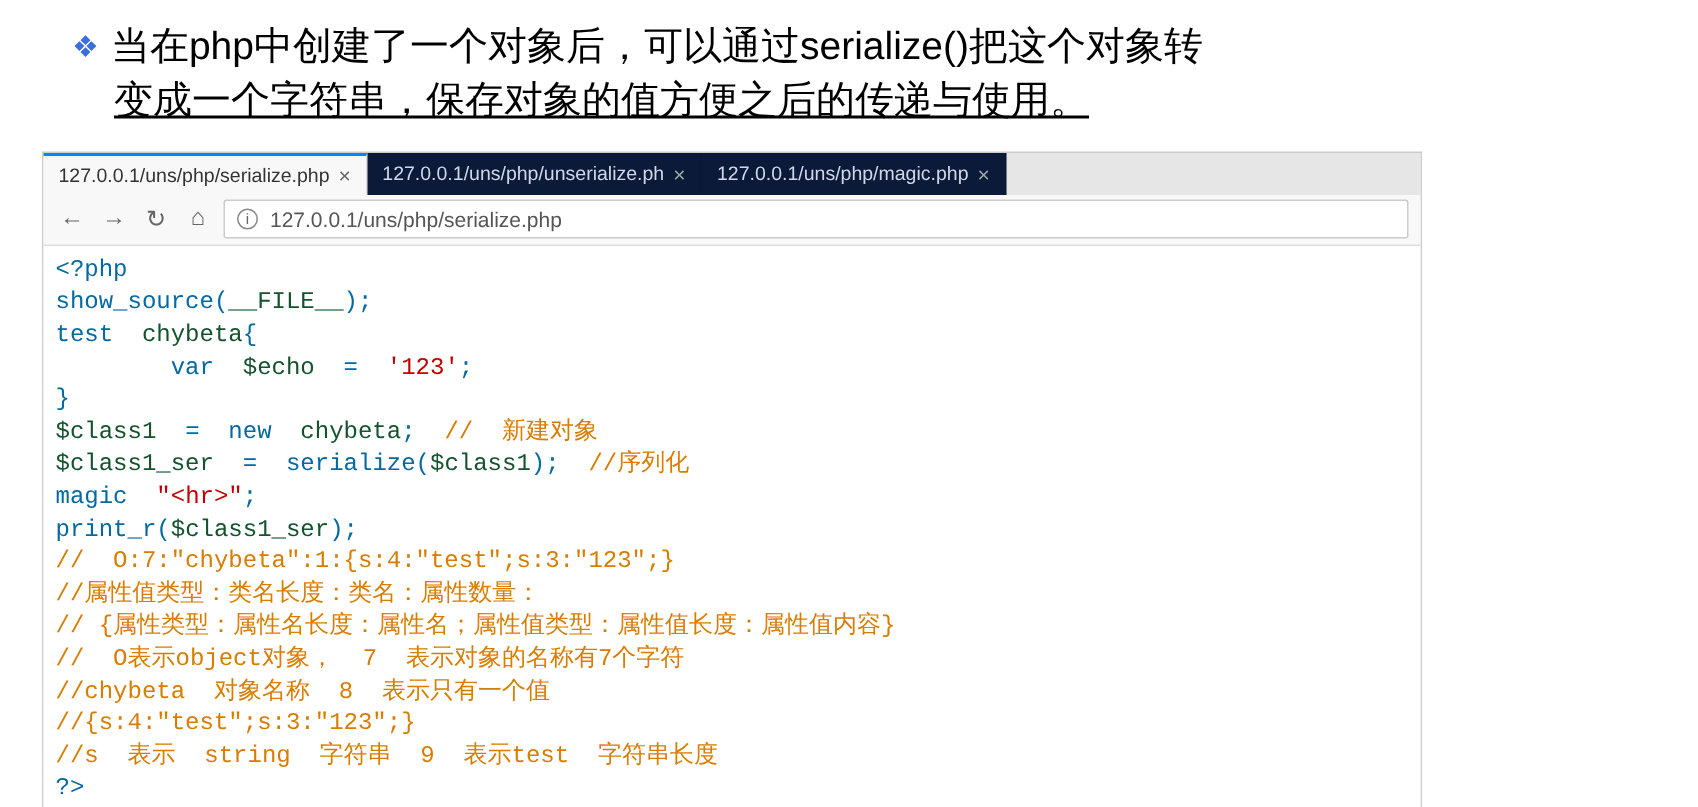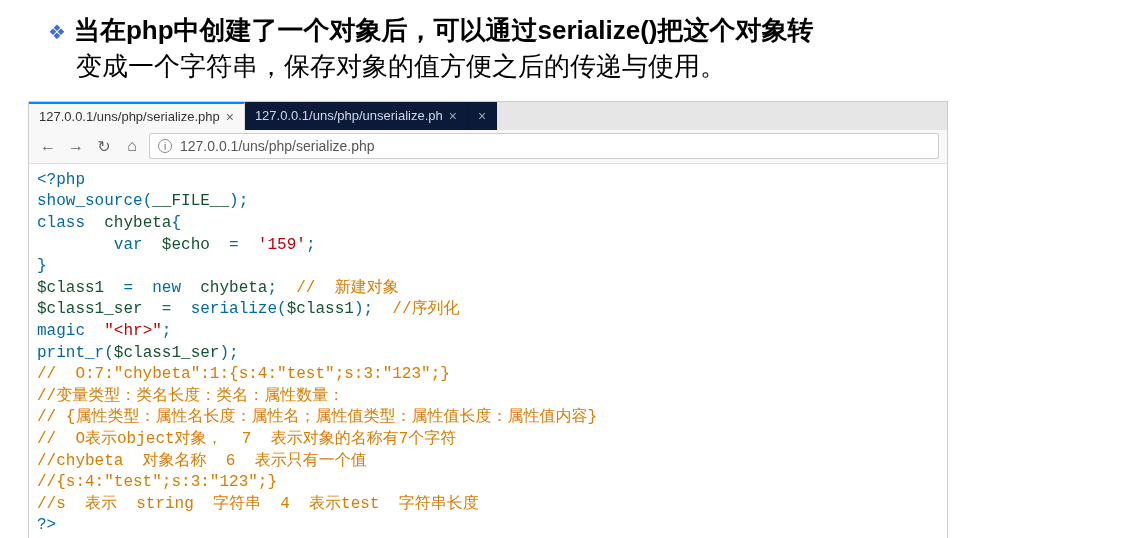--- a/index.html
+++ b/index.html
@@ -20,22 +20,22 @@
       display: flex;
       align-items: flex-start;
     }
     .diamond-icon {
       color: #3b6edb;
       font-size: 20px;
       margin-right: 8px;
       margin-top: 6px;
       flex-shrink: 0;
     }
-    .bullet-text { flex: 1; font-weight: bold; }
-    .bullet-cont { margin-left: 28px; }
+    .bullet-text { flex: 1; }
+    .bullet-cont { margin-left: 28px; text-decoration: underline; }
     .browser-box {
       margin-left: 28px;
       width: 920px;
       border: 1px solid #ccc;
       border-bottom: none;
       position: relative;
     }
     .tabs {
       display: flex;
       background: #e6e6e6;
@@ -131,43 +131,44 @@
   <div class="tabs">
     <div class="tab active">
       <span>127.0.0.1/uns/php/serialize.php</span>
       <span class="tab-close">×</span>
     </div>
     <div class="tab inactive">
       <span>127.0.0.1/uns/php/unserialize.ph</span>
       <span class="tab-close">×</span>
     </div>
     <div class="tab inactive">
+      <span>127.0.0.1/uns/php/magic.php</span>
       <span class="tab-close">×</span>
     </div>
   </div>
   <div class="navbar">
     <span class="nav-btn">←</span>
     <span class="nav-btn">→</span>
     <span class="nav-btn">↻</span>
     <span class="nav-btn">⌂</span>
     <div class="urlbox">
       <span class="info-icon">i</span>
       <span>127.0.0.1/uns/php/serialize.php</span>
     </div>
   </div>
   <div class="code-area"><span class="c-blue">&lt;?php</span>
 <span class="c-blue">show_source</span><span class="c-blue">(</span><span class="c-purple">__FILE__</span><span class="c-blue">);</span>
-<span class="c-blue">class  </span><span class="c-purple">chybeta</span><span class="c-blue">{</span>
-<span class="c-blue">        var  </span><span class="c-purple">$echo  </span><span class="c-blue">=  </span><span class="c-red">'159'</span><span class="c-blue">;</span>
+<span class="c-blue">test  </span><span class="c-purple">chybeta</span><span class="c-blue">{</span>
+<span class="c-blue">        var  </span><span class="c-purple">$echo  </span><span class="c-blue">=  </span><span class="c-red">'123'</span><span class="c-blue">;</span>
 <span class="c-blue">}</span>
 <span class="c-purple">$class1  </span><span class="c-blue">=  new  </span><span class="c-purple">chybeta</span><span class="c-blue">;  </span><span class="c-orange">//  新建对象</span>
 <span class="c-purple">$class1_ser  </span><span class="c-blue">=  </span><span class="c-blue">serialize</span><span class="c-blue">(</span><span class="c-purple">$class1</span><span class="c-blue">);  </span><span class="c-orange">//序列化</span>
 <span class="c-blue">magic  </span><span class="c-red">"&lt;hr&gt;"</span><span class="c-blue">;</span>
 <span class="c-blue">print_r</span><span class="c-blue">(</span><span class="c-purple">$class1_ser</span><span class="c-blue">);</span>
 <span class="c-orange">//  O:7:"chybeta":1:{s:4:"test";s:3:"123";}</span>
-<span class="c-orange">//变量类型：类名长度：类名：属性数量：</span>
+<span class="c-orange">//属性值类型：类名长度：类名：属性数量：</span>
 <span class="c-orange">// {属性类型：属性名长度：属性名；属性值类型：属性值长度：属性值内容}</span>
 <span class="c-orange">//  O表示object对象，  7  表示对象的名称有7个字符</span>
-<span class="c-orange">//chybeta  对象名称  6  表示只有一个值</span>
+<span class="c-orange">//chybeta  对象名称  8  表示只有一个值</span>
 <span class="c-orange">//{s:4:"test";s:3:"123";}</span>
-<span class="c-orange">//s  表示  string  字符串  4  表示test  字符串长度</span>
+<span class="c-orange">//s  表示  string  字符串  9  表示test  字符串长度</span>
 <span class="c-blue">?&gt;</span></div>
 </div>
 
 </body></html>

